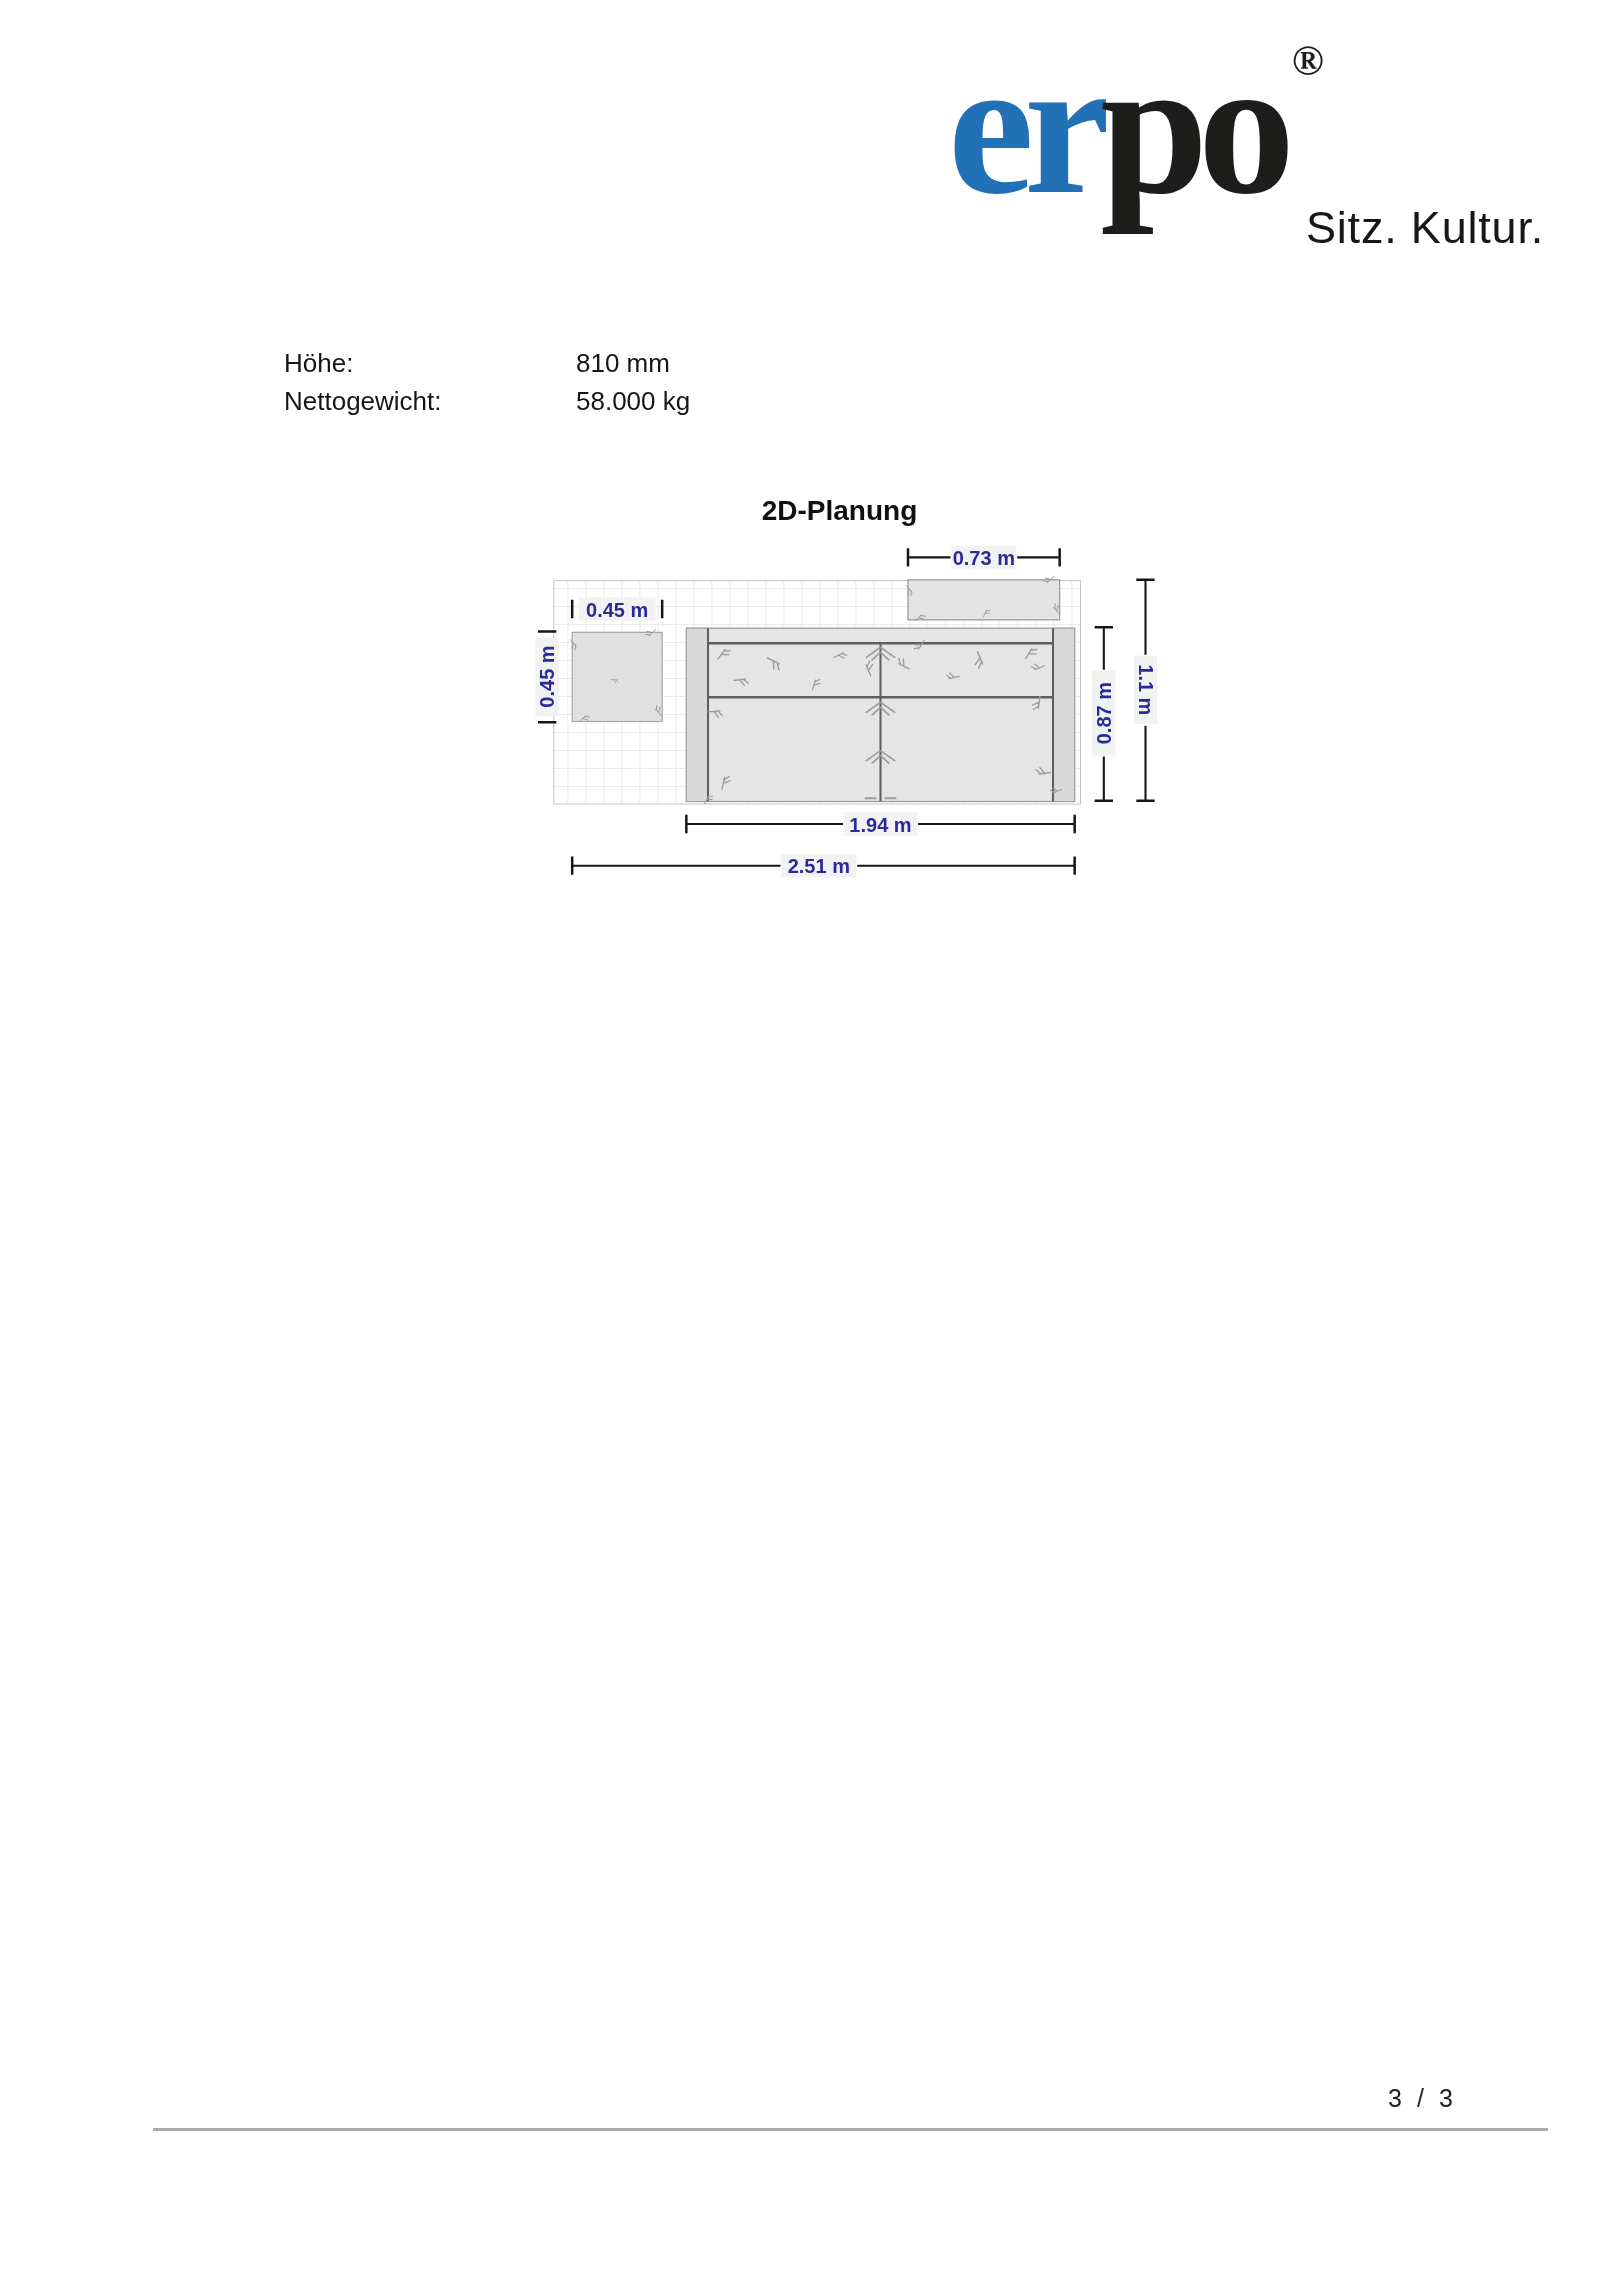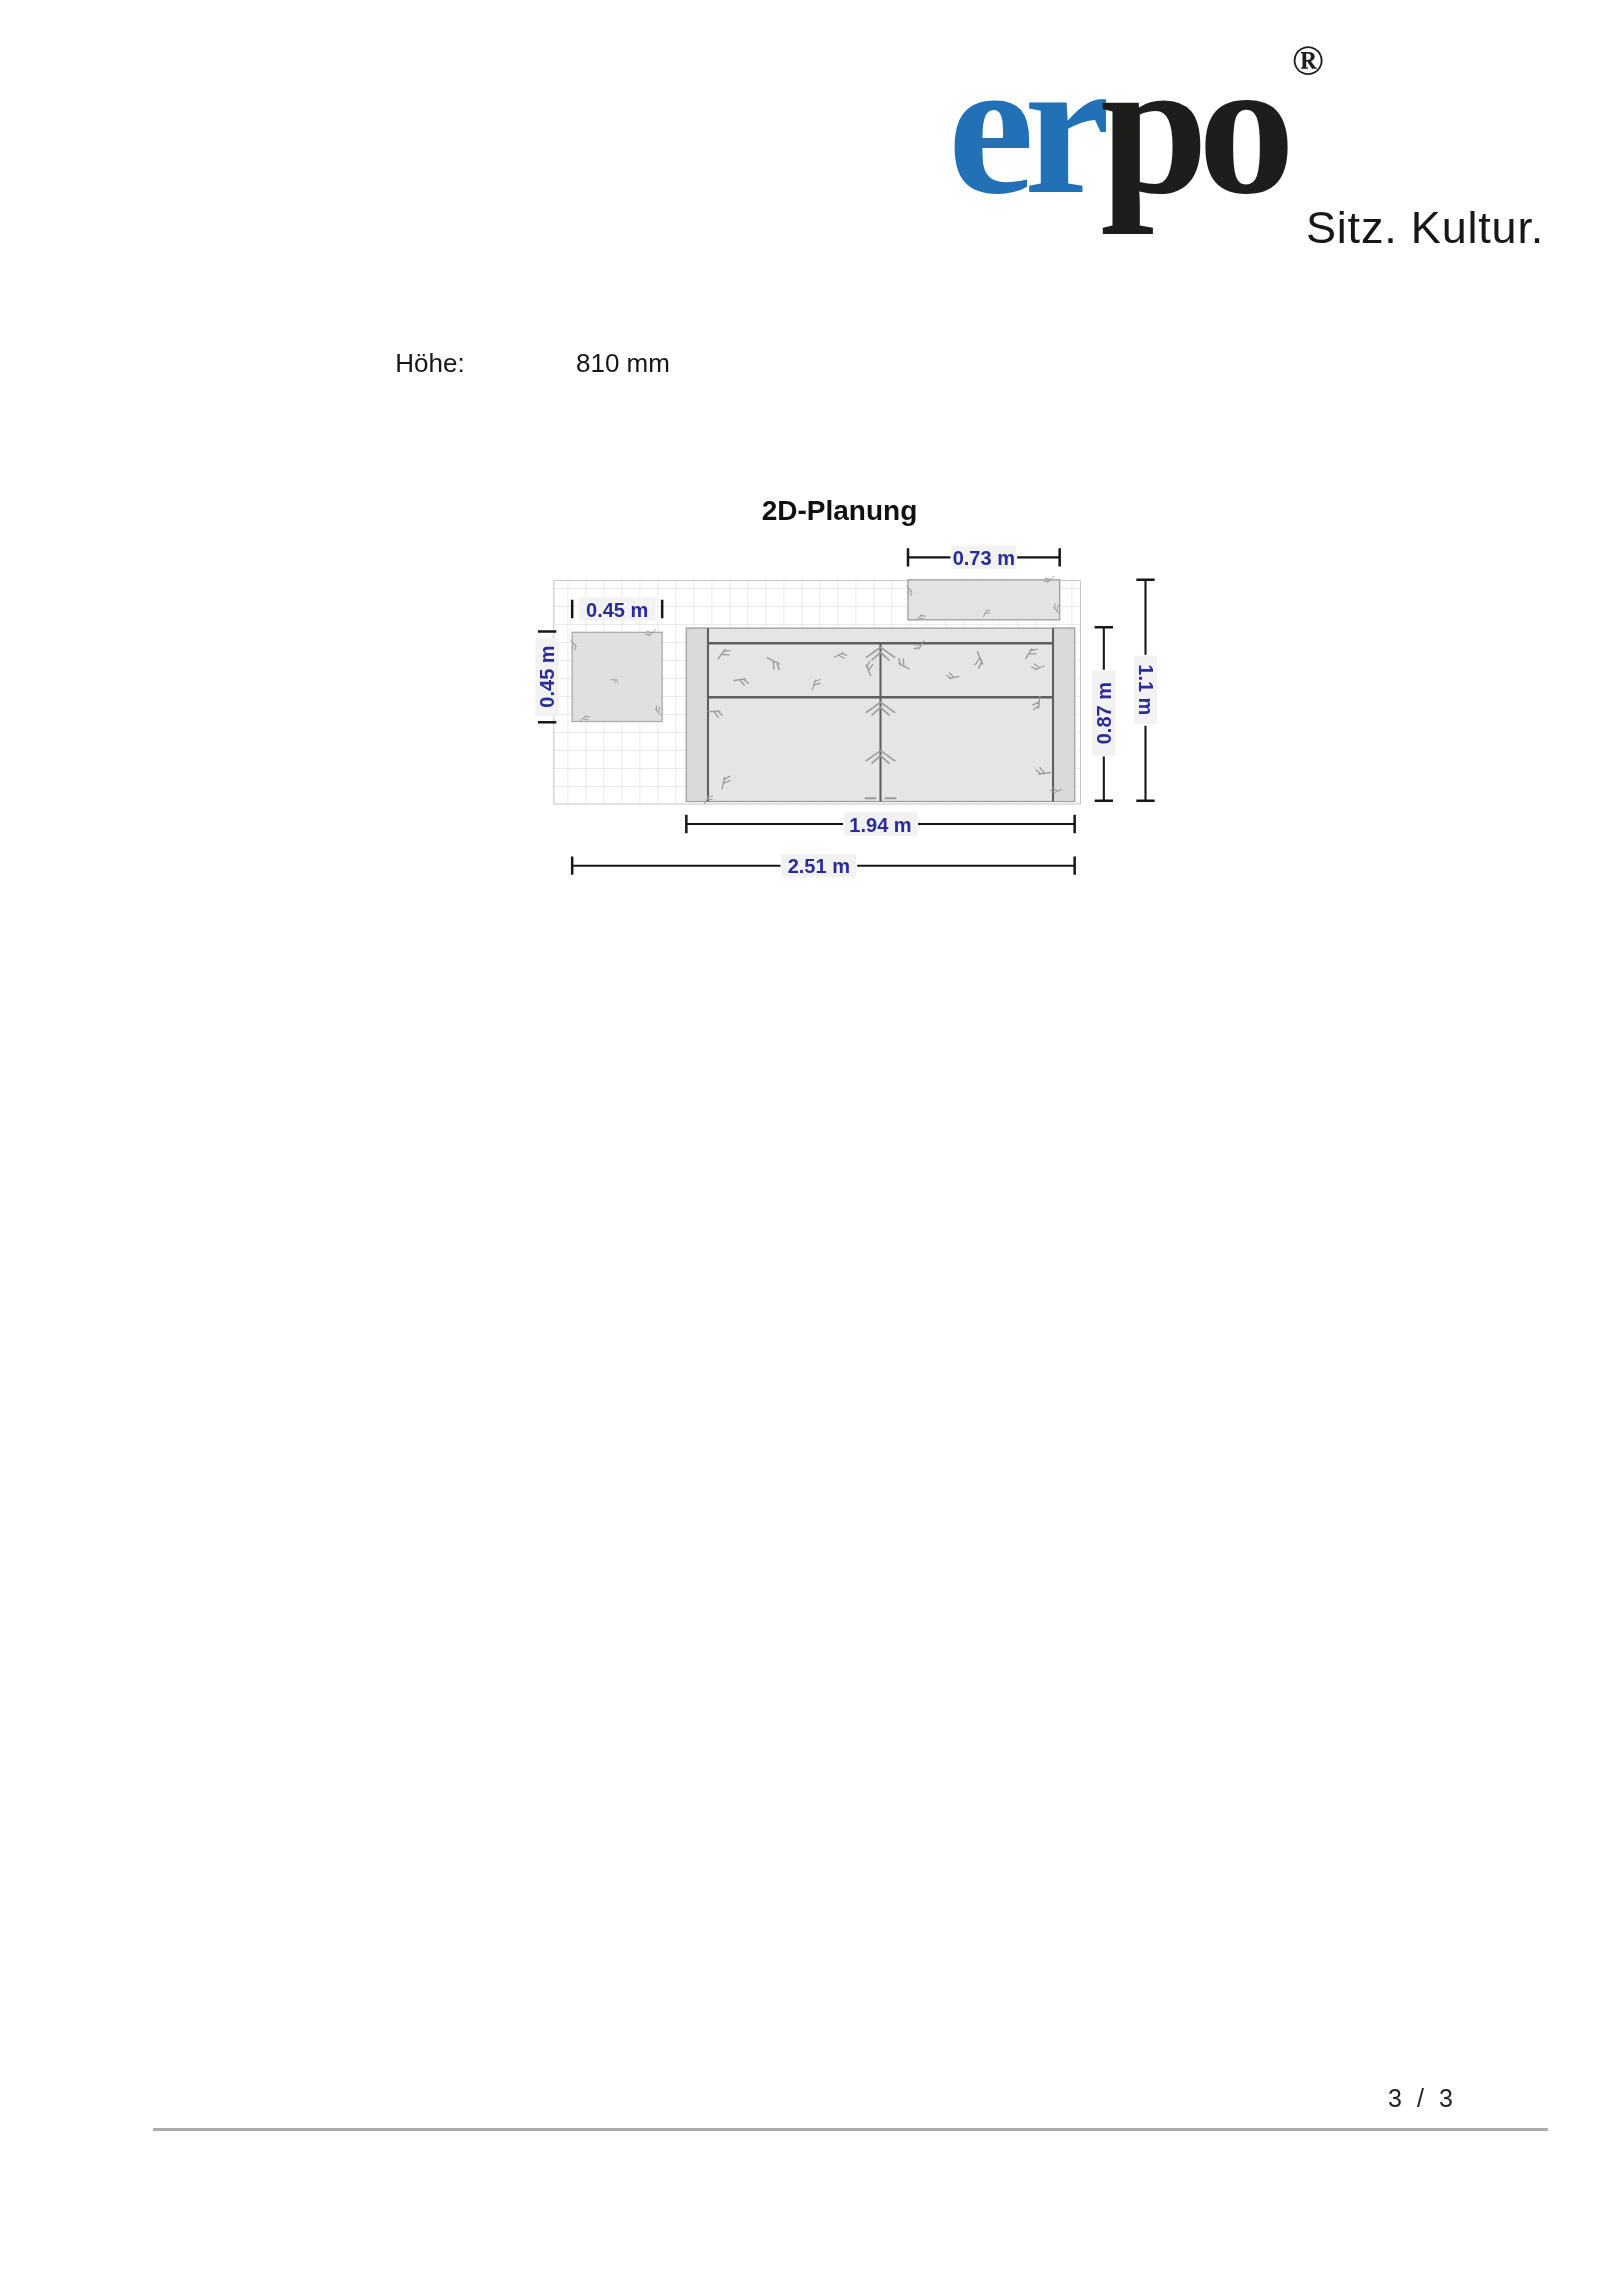--- a/index.html
+++ b/index.html
@@ -23,21 +23,21 @@
   }
   .logo-tagline{
     font-family:"Liberation Sans",sans-serif;
     font-size:45px;color:#171717;text-align:right;
     margin-top:-22px;letter-spacing:0.8px;white-space:nowrap;
   }
 
   
   .specs{position:absolute;left:284px;top:344px;font-size:26px;color:#161616;}
   .spec-row{display:flex;height:38px;align-items:center;}
-  .spec-label{width:292px;text-align:center;}
+  .spec-label{width:292px;}
   .spec-value{white-space:nowrap;text-align:right;}
 
   
   .plan-title{
     position:absolute;left:531px;top:495px;width:617px;text-align:center;
     font-size:28px;font-weight:bold;color:#101010;
   }
   .plan-svg{position:absolute;left:531px;top:534px;}
 
   .dim-text{
@@ -66,20 +66,24 @@
   <div class="logo-word">
     <span class="brand-er">er</span><span class="brand-po">po</span><span class="reg-mark">®</span>
   </div>
   <div class="logo-tagline">Sitz. Kultur.</div>
 </div>
 
 <div class="specs">
   <div class="spec-row">
     <div class="spec-label">Höhe:</div>
     <div class="spec-value">810 mm</div>
+  </div>
+  <div class="spec-row">
+    <div class="spec-label">Nettogewicht:</div>
+    <div class="spec-value">58.000 kg</div>
   </div>
 </div>
 
 <div class="plan-title">2D-Planung</div>
 
 <svg class="plan-svg" width="634" height="350" viewBox="0 0 760 420">
   <defs>
     <pattern id="grid" width="21.6" height="21.6" patternUnits="userSpaceOnUse">
       <path d="M21.6 0 H0 V21.6" fill="none" stroke="#cfcfcf" stroke-width="1"></path>
     </pattern>

